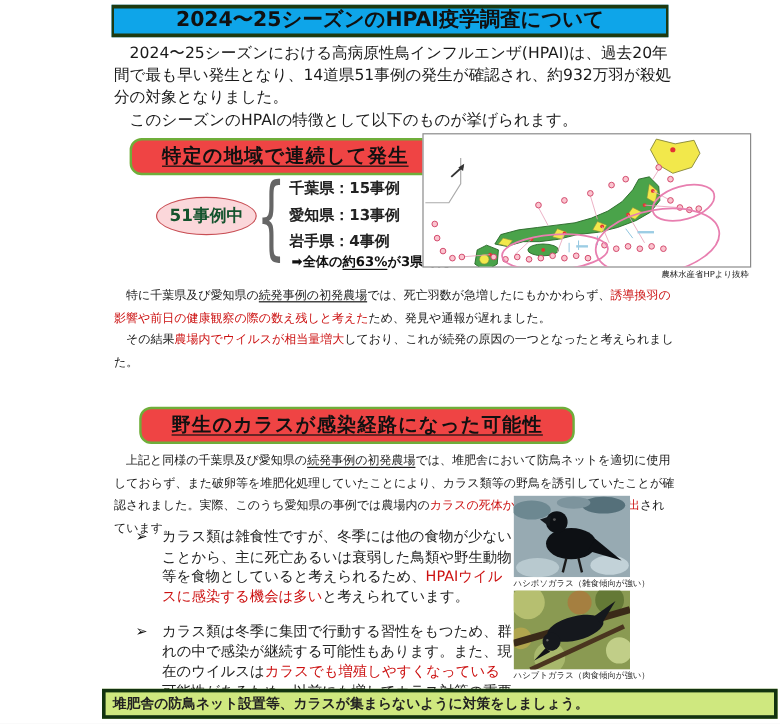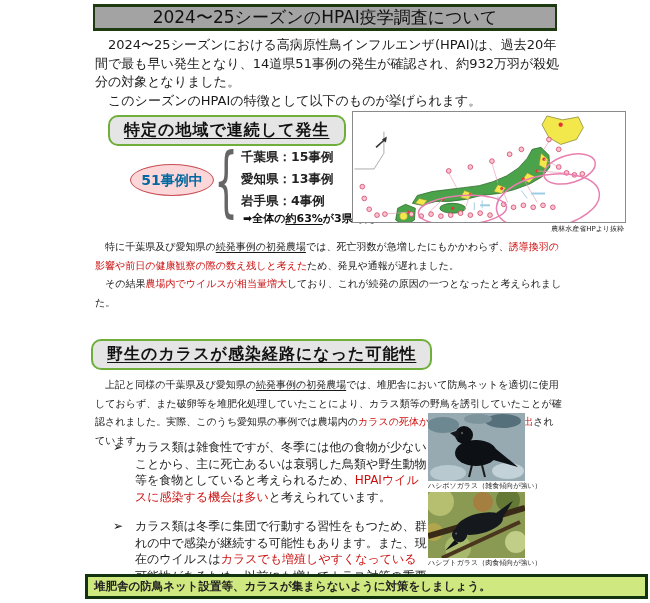--- a/index.html
+++ b/index.html
@@ -7,41 +7,41 @@
   .page{
     position:relative;width:650px;height:603px;background:#ffffff;
     font-family:"DejaVu Sans","Liberation Sans",sans-serif;color:#1a1a1a;
     overflow:hidden;margin:0 auto;
   }
   .red{color:#cc1111;}
   .u{text-decoration:underline;text-underline-offset:2px;}
 
   .title-bar{
     position:absolute;left:93px;top:4px;width:460px;height:21px;
-    background:#a3a3a3;border:2px solid #1e3a10;border-top-width:3px;border-bottom-width:3px;
-    text-align:center;font-weight:normal;font-size:17px;line-height:21px;color:#111;
+    background:#0ea5e9;border:2px solid #1e3a10;border-top-width:3px;border-bottom-width:3px;
+    text-align:center;font-weight:bold;font-size:17px;line-height:21px;color:#111;
   }
   .intro{
     position:absolute;left:95px;top:36px;width:468px;
     font-size:13px;line-height:18.5px;white-space:pre-line;
   }
   .heading-box{
     position:absolute;display:inline-block;
-    background:#e5e5e5;border:2.5px solid #6fae3a;border-radius:10px;
-    padding:3px 14px;font-size:16px;font-weight:bold;letter-spacing:1px;
+    background:#ef4444;border:2.5px solid #6fae3a;border-radius:10px;
+    padding:3px 25px;font-size:16px;font-weight:bold;letter-spacing:1px;
     text-decoration:underline;text-underline-offset:3px;color:#111;white-space:nowrap;
   }
   .h1box{left:108px;top:115px;}
-  .h2box{left:91px;top:339px;}
+  .h2box{left:116px;top:339px;}
 
   
   .oval{
     position:absolute;left:130px;top:164px;width:82px;height:30px;
     background:#fbd7da;border:1.6px solid #c84f55;border-radius:50%;
-    text-align:center;line-height:30px;font-size:14px;font-weight:bold;color:#0369a1;
+    text-align:center;line-height:30px;font-size:14px;font-weight:bold;color:#14532d;
   }
   .brace{
     position:absolute;left:214px;top:143px;width:40px;height:76px;
     font-size:76px;line-height:76px;color:#666;font-weight:normal;
     transform:scaleX(0.5);transform-origin:left center;
   }
   .case-list{position:absolute;left:241px;top:146px;width:140px;}
   .case-row{font-size:12.5px;font-weight:bold;color:#222;line-height:22px;height:22px;}
   .arrow-note{
     position:absolute;left:243px;top:211px;width:160px;

